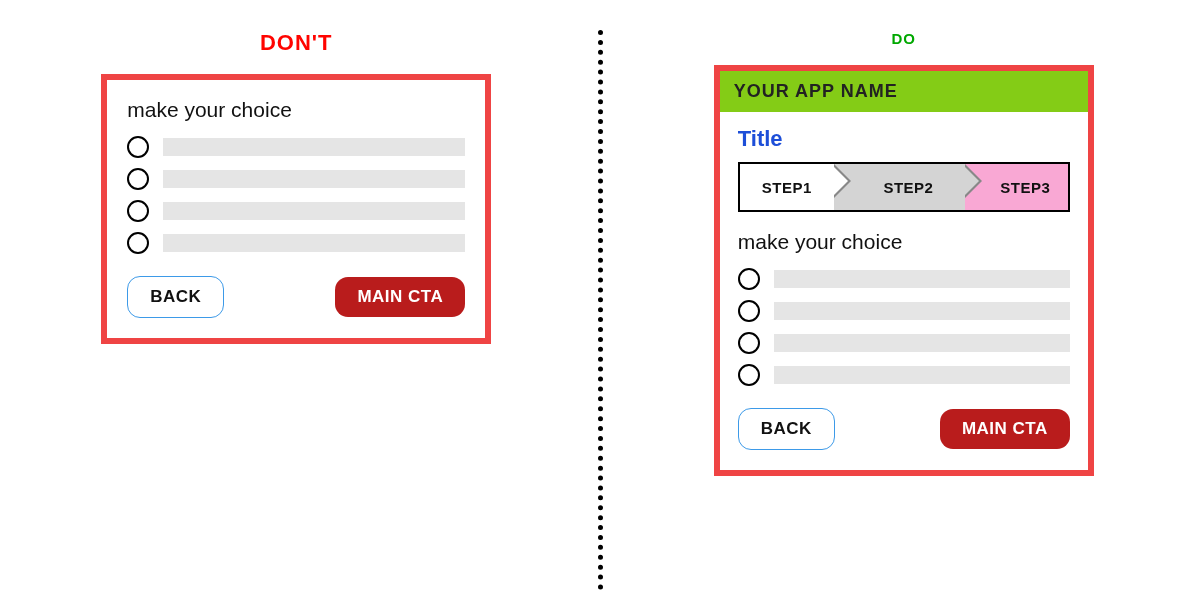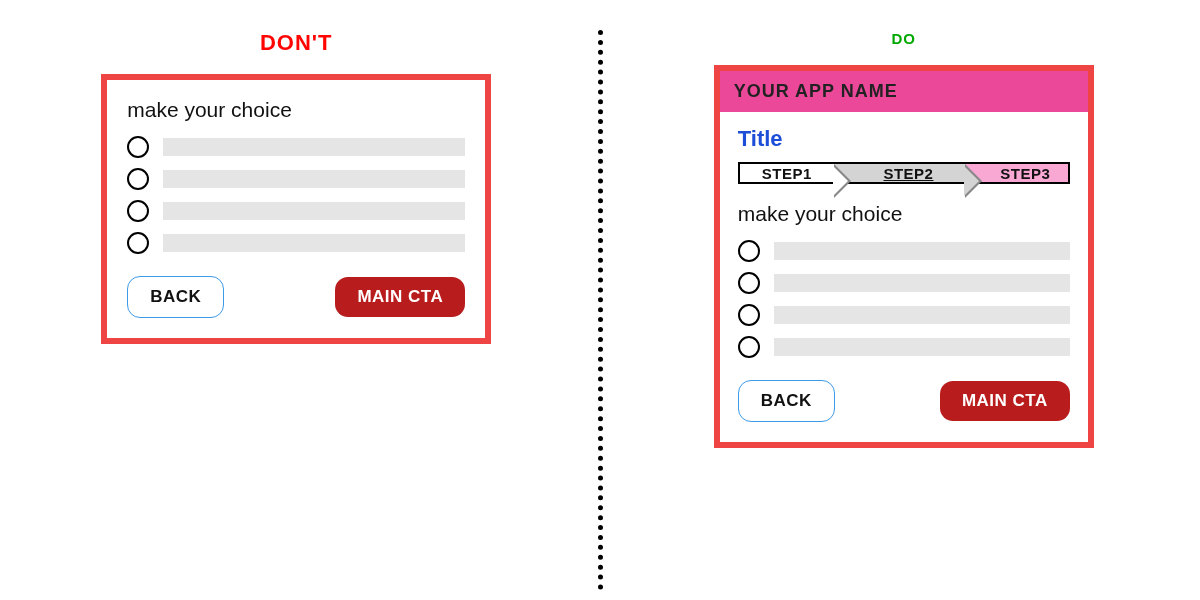--- a/index.html
+++ b/index.html
@@ -53,40 +53,40 @@
       background: #fff;
     }
     .card-dont {
       width: 390px;
       padding: 18px 20px 20px 20px;
     }
     .card-do {
       width: 380px;
     }
     .app-header {
-      background: #ec4899;
+      background: #84cc16;
       padding: 10px 14px;
       font-weight: 700;
       font-size: 18px;
       color: #222;
       letter-spacing: 1px;
     }
     .card-do-inner {
       padding: 14px 18px 20px 18px;
     }
     .title {
       font-weight: 700;
       font-size: 22px;
       margin-bottom: 10px;
       color: #1d4ed8;
     }
     .stepper {
       display: flex;
       width: 100%;
-      height: 22px;
+      height: 50px;
       border: 2px solid #000;
       margin-bottom: 18px;
       position: relative;
       align-items: stretch;
     }
     .step {
       display: flex;
       align-items: center;
       justify-content: center;
       font-weight: 700;
@@ -120,21 +120,20 @@
       height: 0;
       border-top: 15px solid transparent;
       border-bottom: 15px solid transparent;
       border-left: 15px solid #fff;
       z-index: 3;
     }
     .step2 {
       flex: 1.2;
       background: #d4d4d4;
       padding-left: 18px;
-      text-decoration: underline;
     }
     .step2::after {
       content: "";
       position: absolute;
       right: -17px;
       top: 0;
       width: 0;
       height: 0;
       border-top: 17px solid transparent;
       border-bottom: 17px solid transparent;

